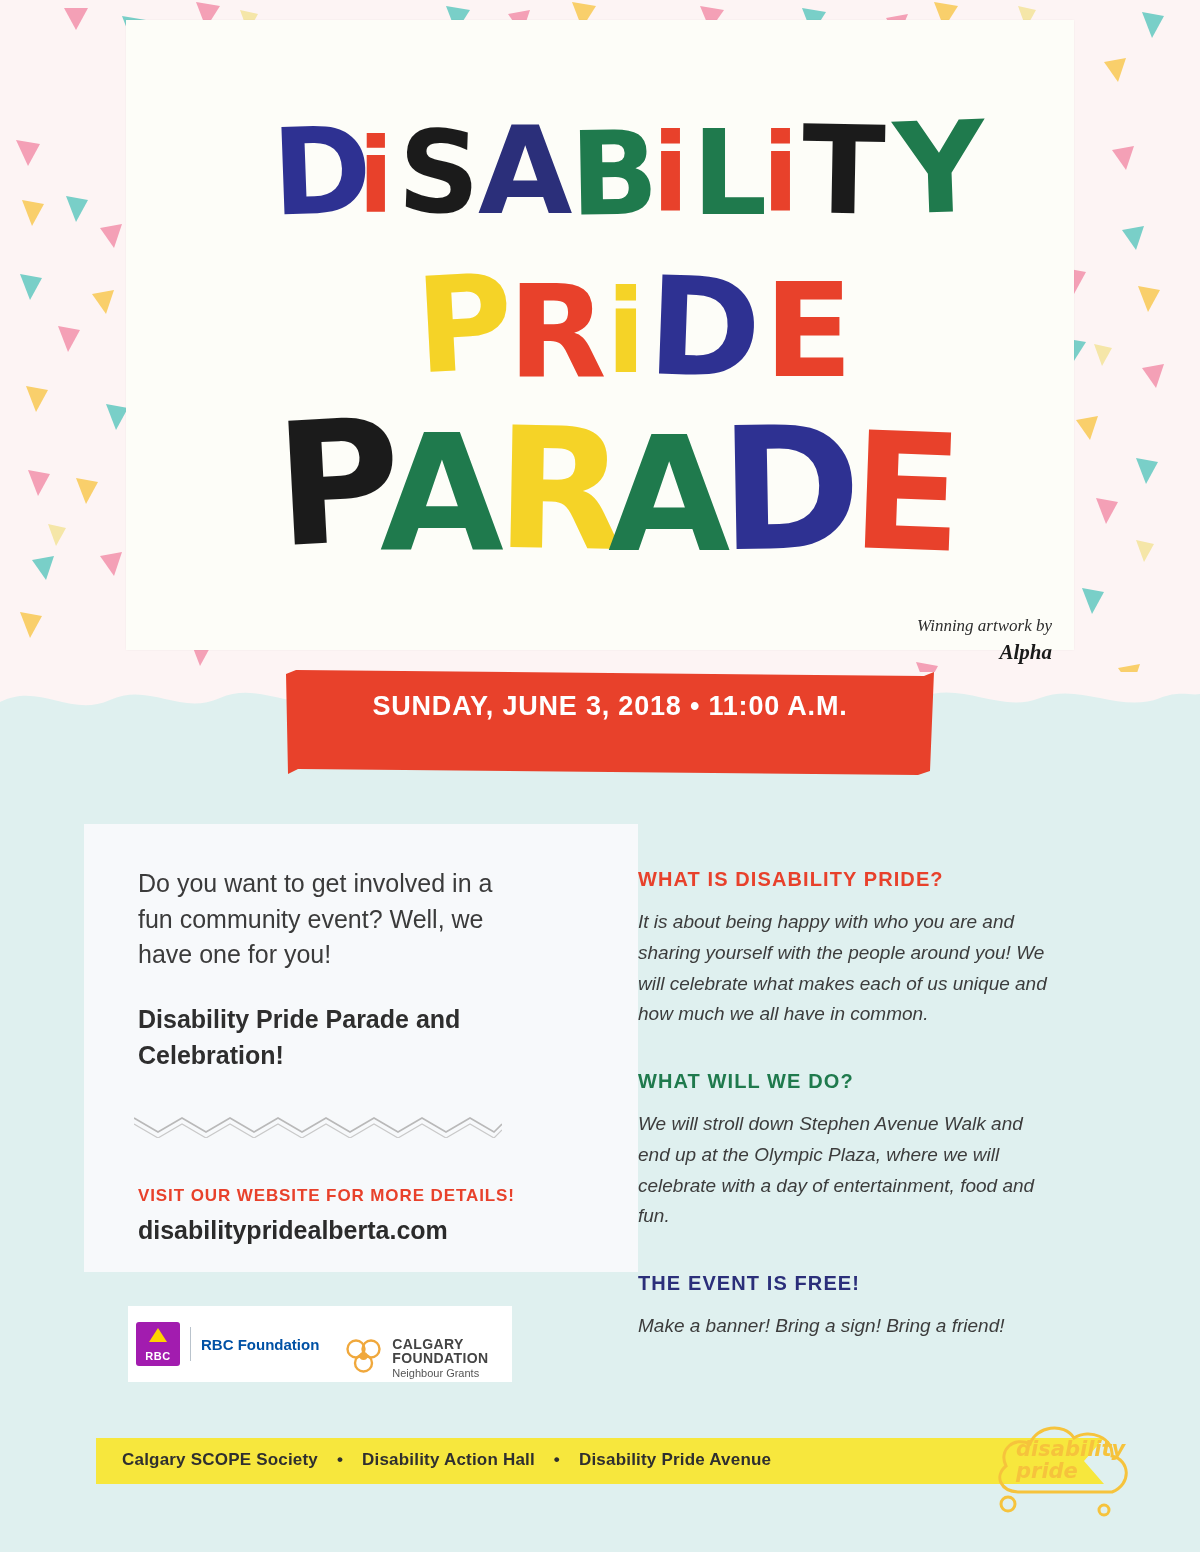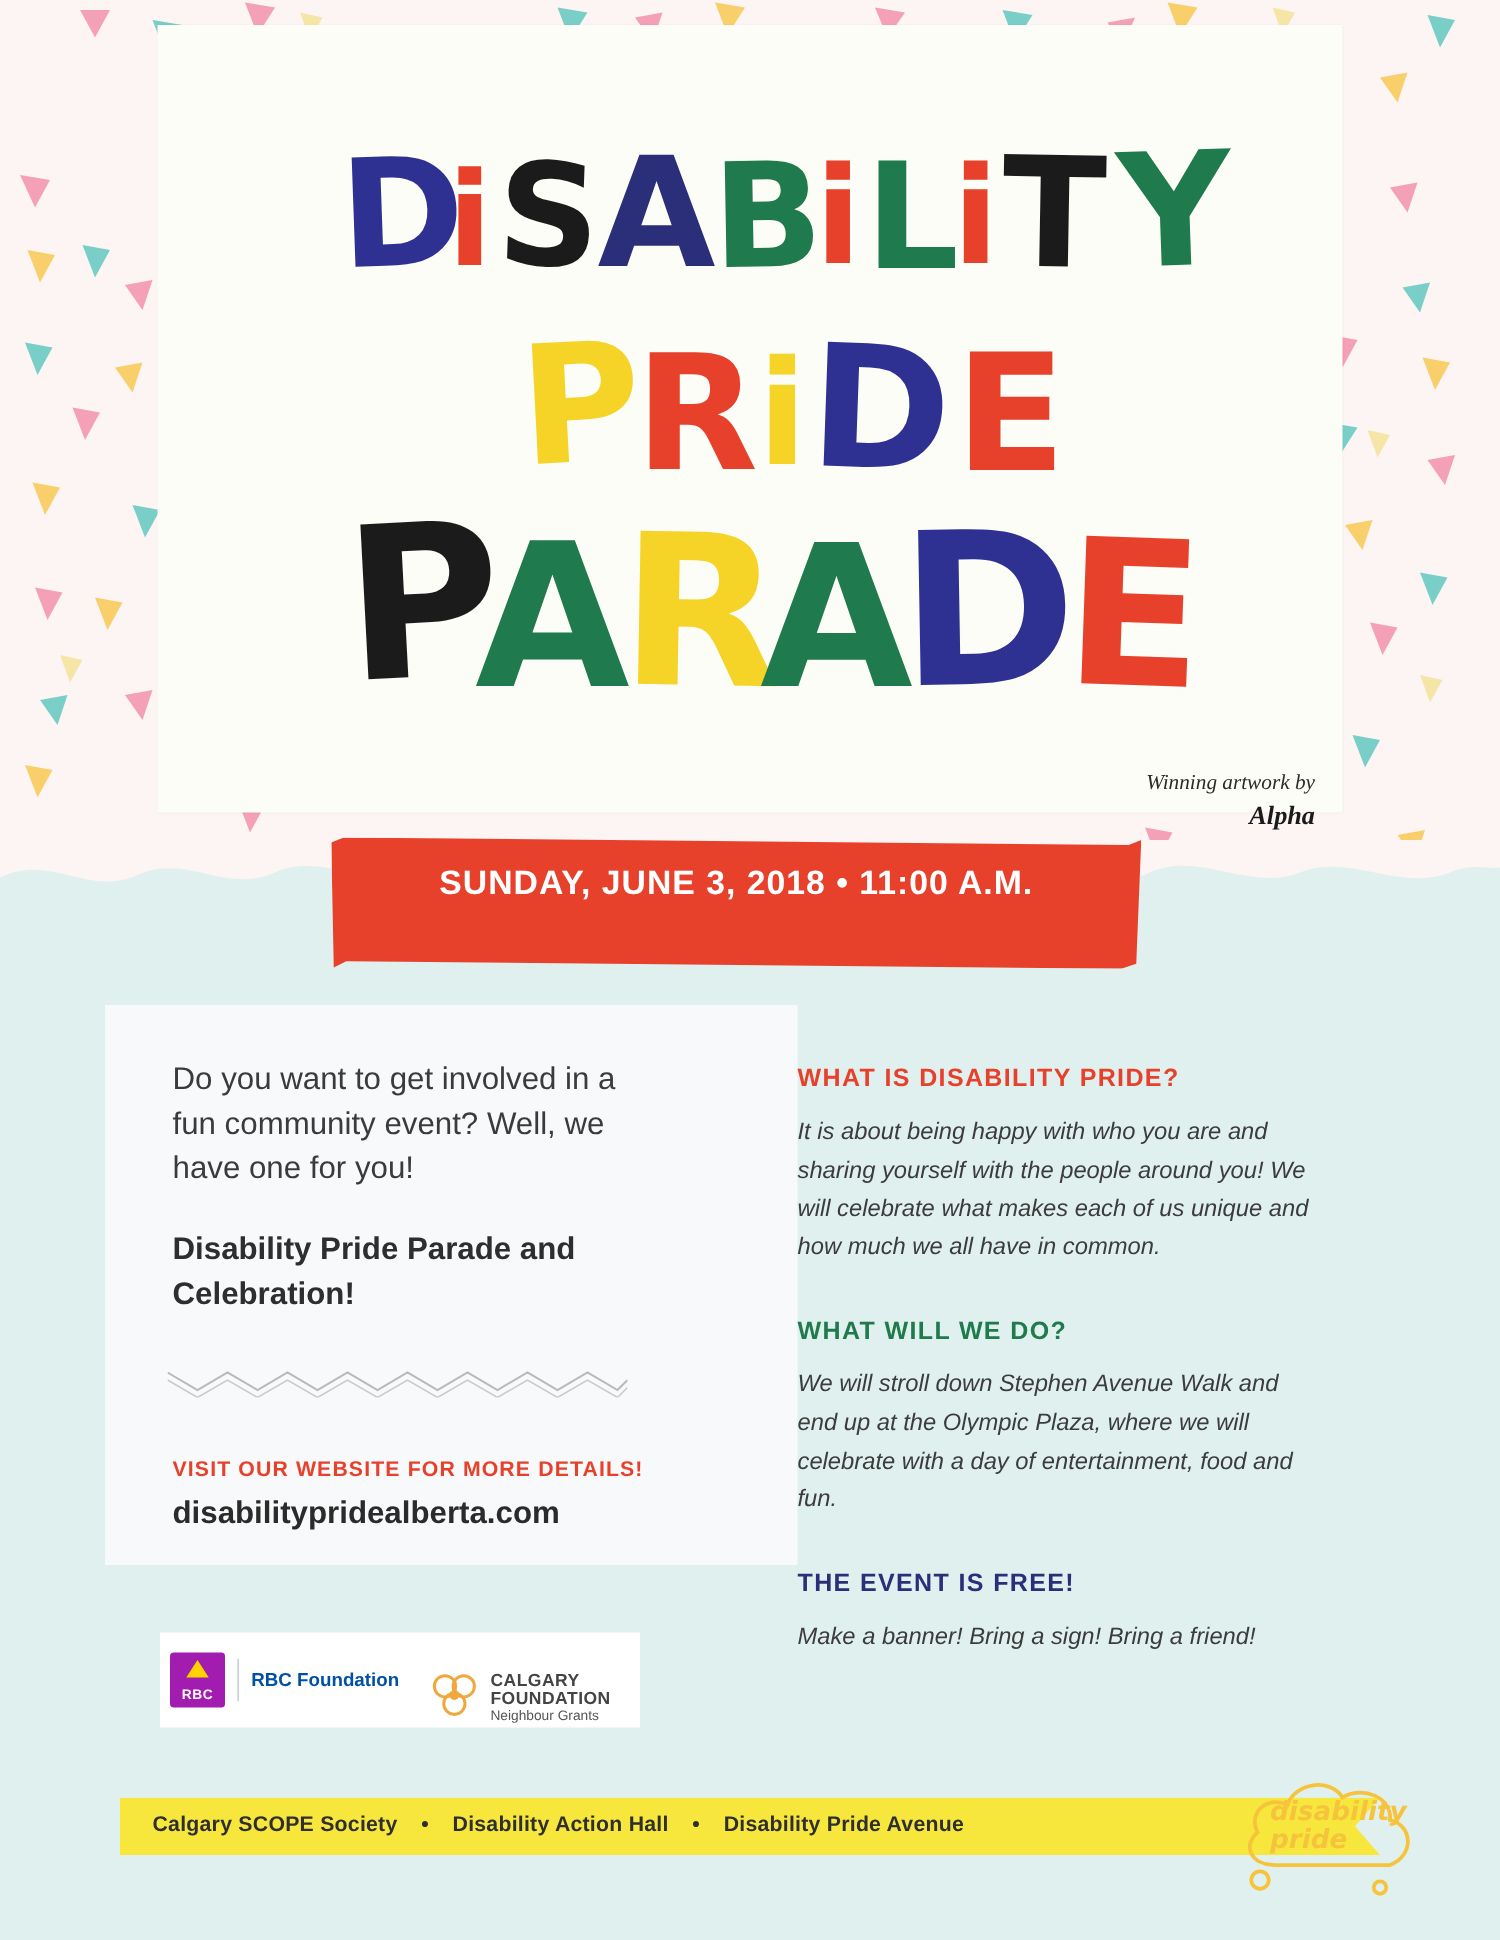--- a/index.html
+++ b/index.html
@@ -86,21 +86,21 @@
     font-size: 21px;
     font-style: italic;
     font-weight: bold;
     font-family: "Liberation Serif", serif;
     color: #1a1a1a;
   }
 
   
   .ribbon {
     position: absolute;
-    left: 265px; top: 670px;
+    left: 286px; top: 670px;
     width: 648px;
     height: 105px;
     background: #e8412b;
     clip-path: polygon(0 4px, 10px 0, 638px 6px, 648px 2px, 644px 101px, 632px 105px, 12px 99px, 2px 104px);
   }
   .ribbon-text {
     position: absolute;
     left: 0;
     width: 648px;
     text-align: center;
@@ -108,21 +108,21 @@
     font-weight: bold;
     font-size: 27px;
     letter-spacing: 0.8px;
   }
   .ribbon-line1 { top: 21px; }
   .ribbon-line2 { top: 57px; }
 
   
   .left-card {
     position: absolute;
-    left: 84px; top: 804px;
+    left: 84px; top: 824px;
     width: 554px;
     height: 448px;
     background: #f7f9fb;
   }
   .lead {
     position: absolute;
     left: 54px; top: 42px;
     width: 390px;
     font-size: 25px;
     line-height: 1.42;
@@ -239,21 +239,21 @@
   
   .right-col {
     position: absolute;
     left: 638px; top: 852px;
     width: 420px;
   }
   .sec-head {
     font-size: 20px;
     letter-spacing: 1.1px;
     font-weight: bold;
-    margin: 0 0 16px 0;
+    margin: 16px 0 16px 0;
   }
   .sec-head.red { color: #e8412b; }
   .sec-head.green { color: #1f7a4d; }
   .sec-head.navy { color: #2b2f7a; }
   .sec-body {
     font-size: 19px;
     line-height: 1.62;
     color: #3c3c3c;
     margin: 0 0 40px 0;
     font-style: italic;

